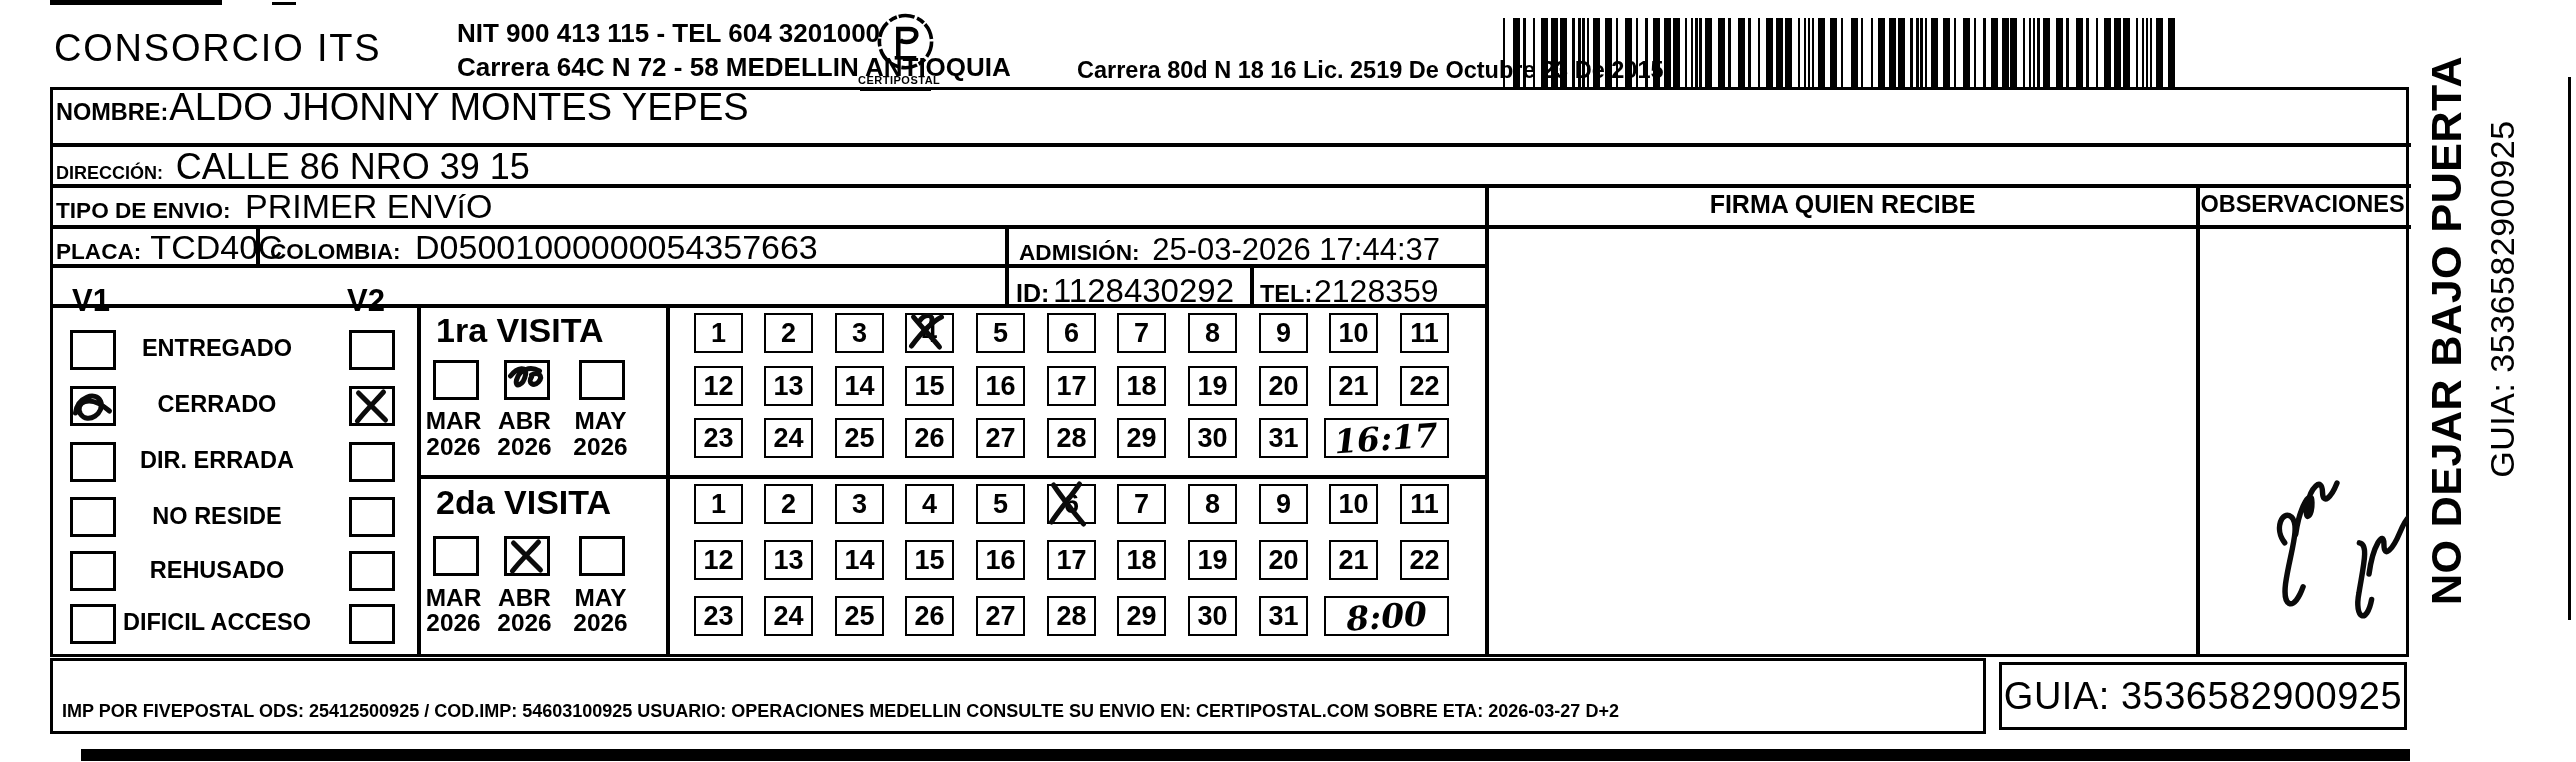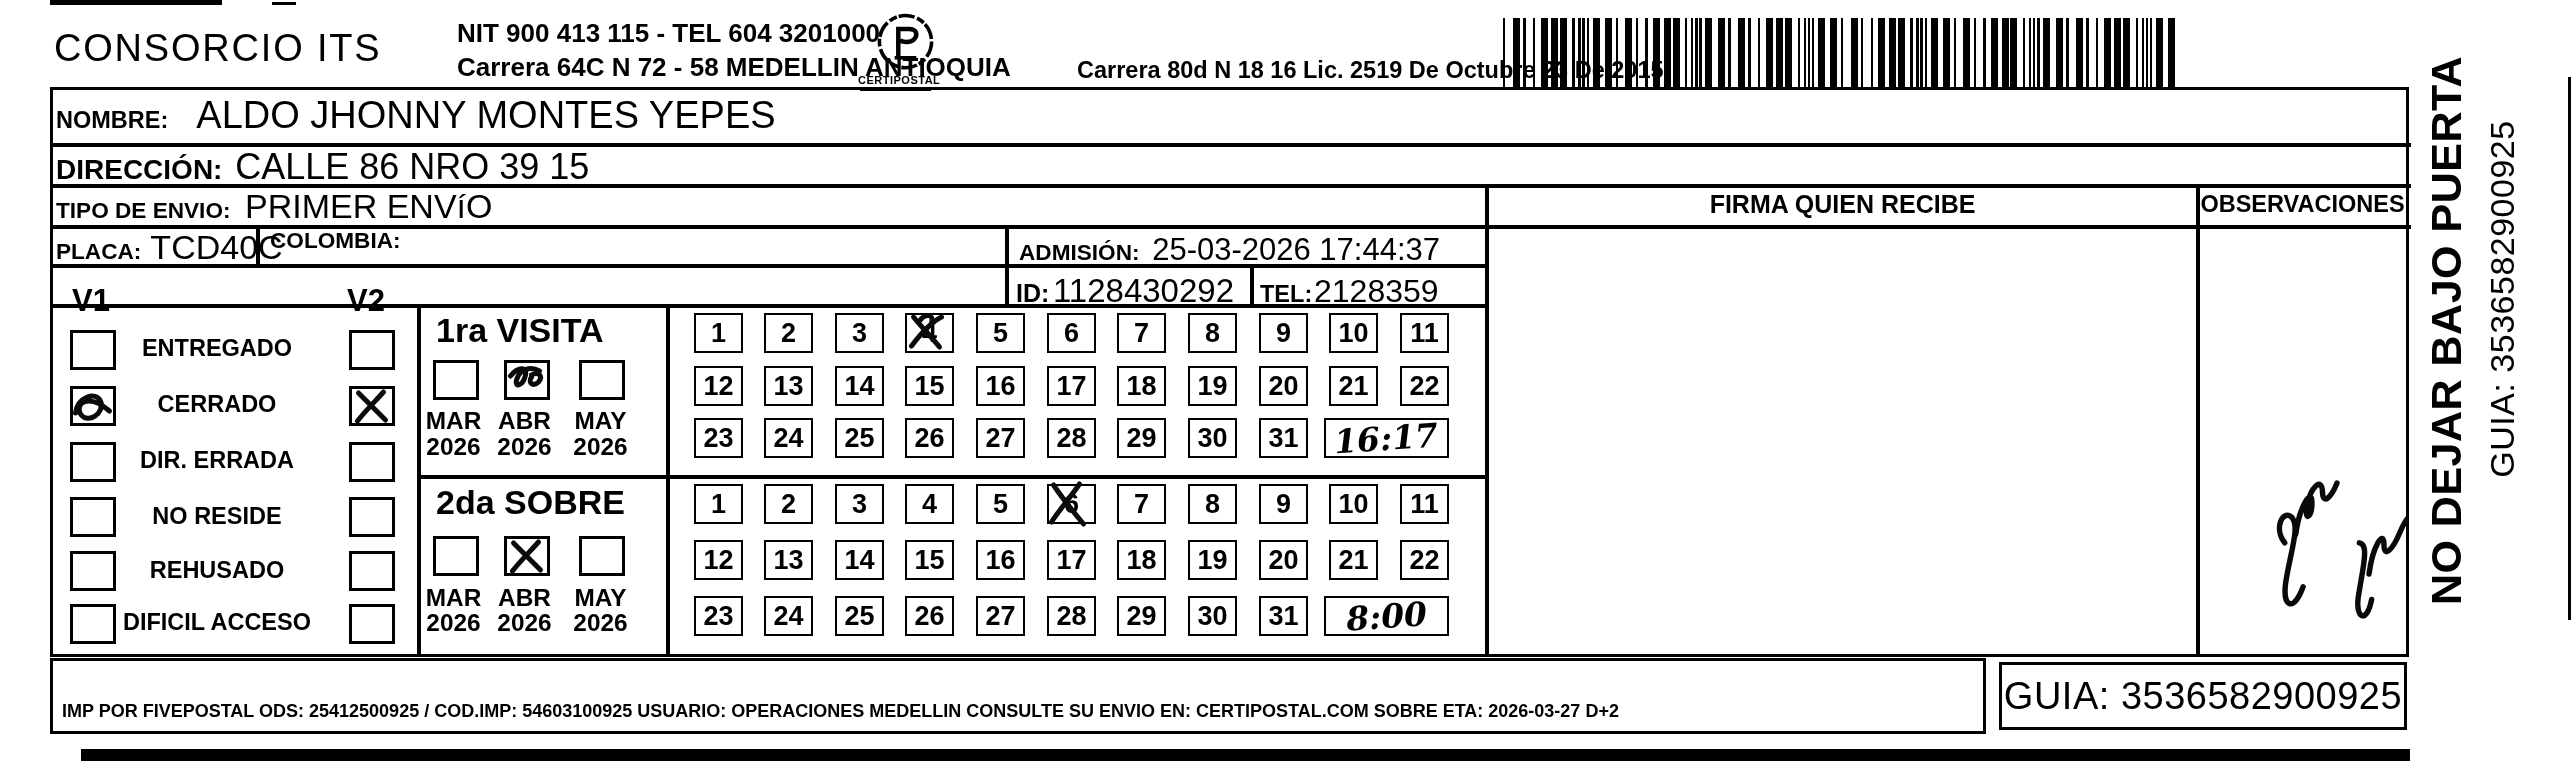--- a/index.html
+++ b/index.html
@@ -143,42 +143,43 @@
   <div class="line" style="left:417px;top:475px;width:1071px;height:3.6px"></div>
 
   <div class="line" style="left:256px;top:225px;width:3.6px;height:43px"></div>
   <div class="line" style="left:1005px;top:225px;width:3.6px;height:83px"></div>
   <div class="line" style="left:1250px;top:264px;width:3.6px;height:43px"></div>
   <div class="line" style="left:417px;top:304px;width:3.6px;height:350px"></div>
   <div class="line" style="left:666px;top:304px;width:3.6px;height:350px"></div>
   <div class="line" style="left:1485px;top:184px;width:3.6px;height:471px"></div>
   <div class="line" style="left:2196px;top:184px;width:3.6px;height:471px"></div>
 
-  <div class="frow" style="left:56px;top:94px;gap:28px">
+  <div class="frow" style="left:56px;top:86px;gap:1px">
     <span class="lbl" style="font-size:23.5px">NOMBRE:</span>
     <span style="font-size:38px">ALDO JHONNY MONTES YEPES</span>
   </div>
   <div class="frow" style="left:56px;top:146px;gap:12.7px">
-    <span class="lbl" style="font-size:28px">DIRECCIÓN:</span>
+    <span class="lbl" style="font-size:18px">DIRECCIÓN:</span>
     <span style="font-size:36px">CALLE 86 NRO 39 15</span>
   </div>
   <div class="frow" style="left:56px;top:187px;gap:14.5px">
     <span class="lbl" style="font-size:22.6px">TIPO DE ENVIO:</span>
     <span style="font-size:34px">PRIMER ENVíO</span>
   </div>
 
   <div class="cellhdr" style="left:2199px;top:184px;width:207px;height:41px;font-size:23.5px">OBSERVACIONES</div>
   <div class="cellhdr" style="left:1489px;top:184px;width:707px;height:41px;font-size:25px">FIRMA QUIEN RECIBE</div>
 
   <div class="frow" style="left:56px;top:228px;gap:9px">
     <span class="lbl" style="font-size:22.6px">PLACA:</span>
     <span style="font-size:34px">TCD40C</span>
   </div>
   <div class="frow" style="left:270px;top:228px;gap:14.5px">
     <span class="lbl" style="font-size:22.6px">COLOMBIA:</span>
+    <span style="font-size:34px">D05001000000054357663</span>
   </div>
   <div class="frow" style="left:1019px;top:232px;gap:12.7px">
     <span class="lbl" style="font-size:22.6px">ADMISIÓN:</span>
     <span style="font-size:31px">25-03-2026 17:44:37</span>
   </div>
   <div class="frow" style="left:1016px;top:272px;gap:3.6px">
     <span class="lbl" style="font-size:25px">ID:</span>
     <span style="font-size:33px">1128430292</span>
   </div>
   <div class="frow" style="left:1260px;top:273px;gap:1.8px">
@@ -284,21 +285,21 @@
     <div class="day" style="left: 835px; top: 418px;">25</div>
     <div class="day" style="left: 905px; top: 418px;">26</div>
     <div class="day" style="left: 976px; top: 418px;">27</div>
     <div class="day" style="left: 1047px; top: 418px;">28</div>
     <div class="day" style="left: 1117px; top: 418px;">29</div>
     <div class="day" style="left: 1188px; top: 418px;">30</div>
     <div class="day" style="left: 1259px; top: 418px;">31</div>
     <div class="day timecell" style="left: 1324px; top: 418px;">
       <span class="hand" style="font-size:33px;transform:rotate(-4deg)">16:17</span>
     </div>
-    <div class="abs b" style="left: 436px; top: 483px; font-size: 34px;">2da SOBRE</div>
+    <div class="abs b" style="left: 436px; top: 483px; font-size: 34px;">2da VISITA</div>
     <div class="cb" style="left: 433px; top: 536px;"></div>
     <div class="abs b" style="left: 422px; top: 584px; width: 63px; text-align: center; font-size: 24.4px;">MAR</div>
     <div class="abs b" style="left: 422px; top: 609px; width: 63px; text-align: center; font-size: 24.4px;">2026</div>
     <div class="cb" style="left: 504px; top: 536px;">
       <svg class="mk" viewBox="0 0 46 42">
         <path d="M10,8 C18,16 29,27 37,35"></path>
         <path d="M35,7 C27,16 15,28 9,36"></path>
       </svg>
     </div>
     <div class="abs b" style="left: 493px; top: 584px; width: 63px; text-align: center; font-size: 24.4px;">ABR</div>

